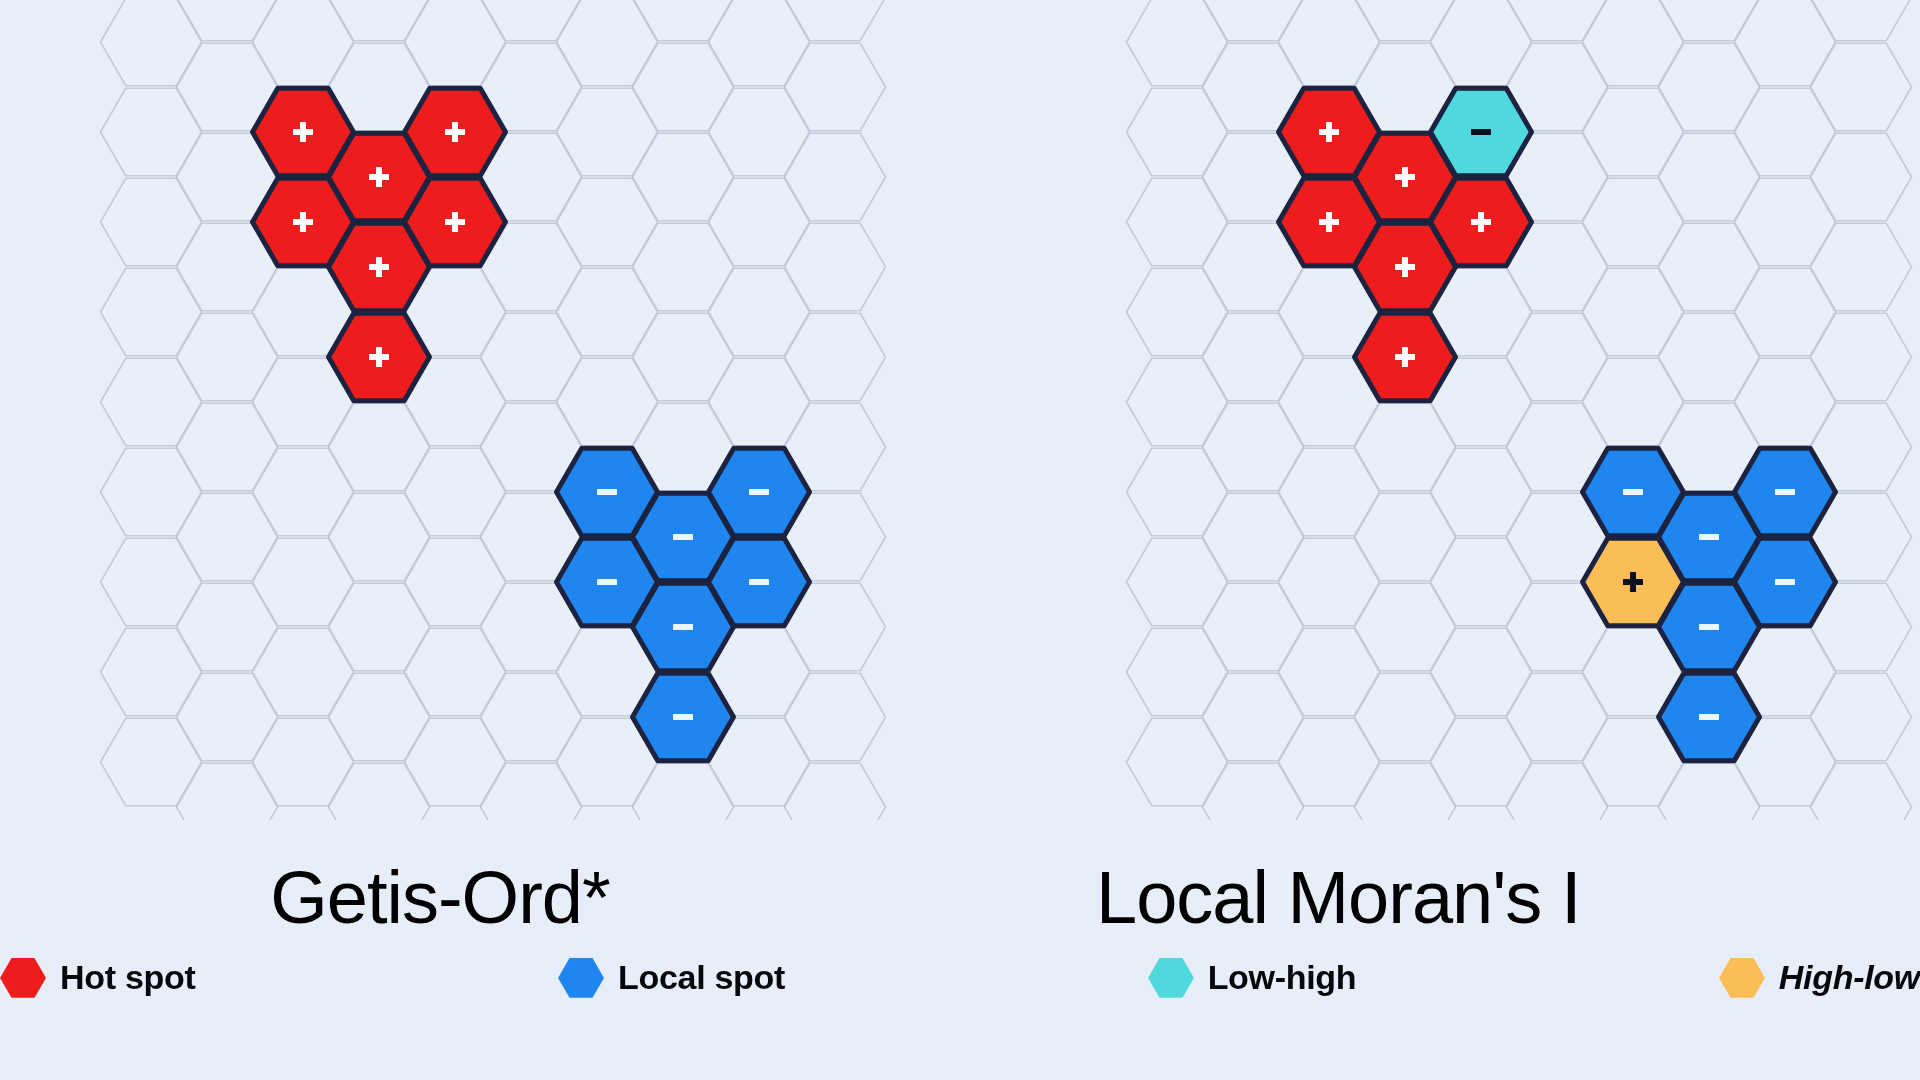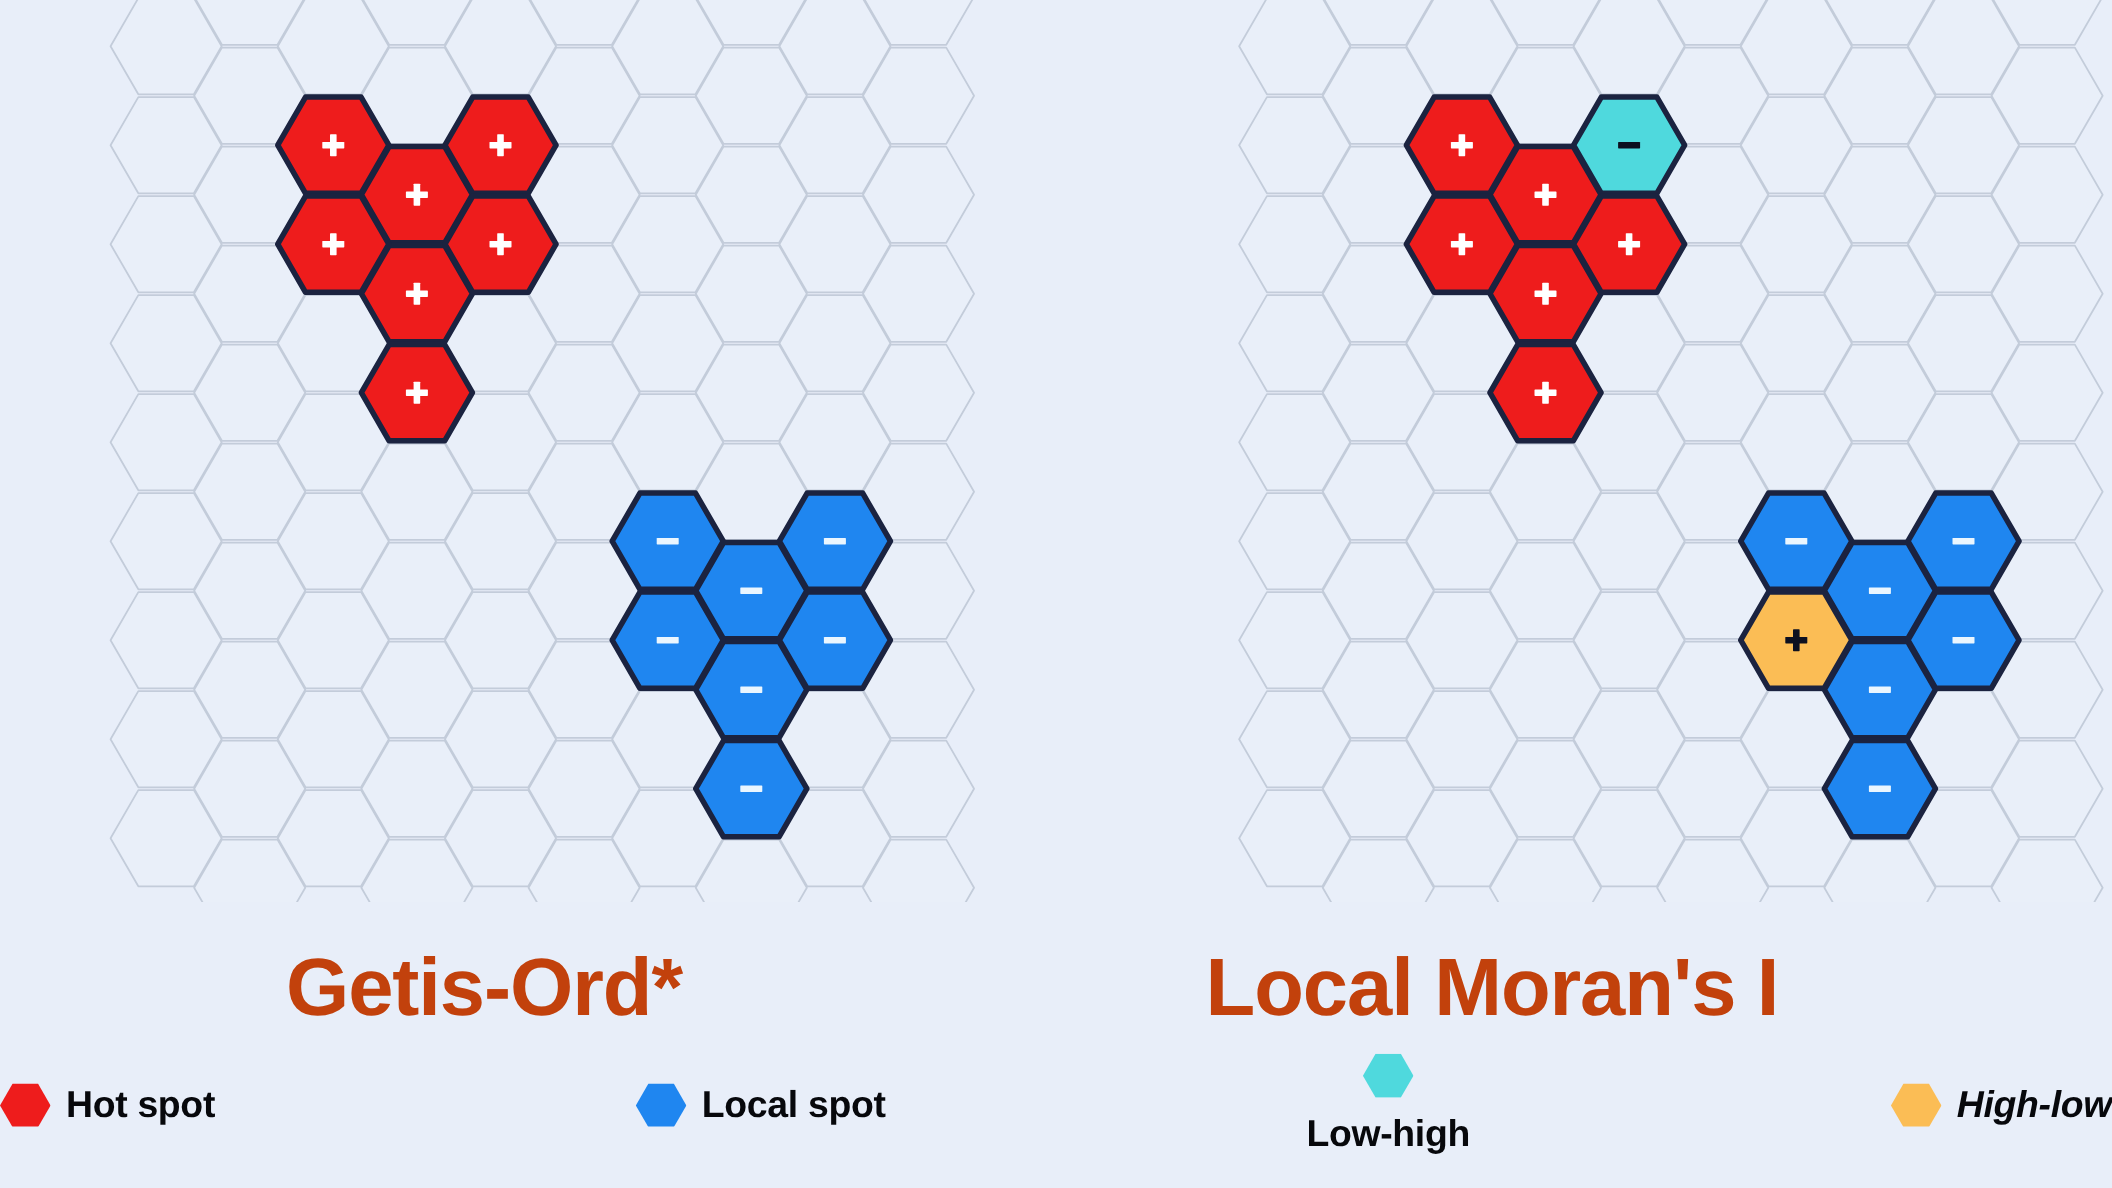--- a/index.html
+++ b/index.html
@@ -7,24 +7,24 @@
     width:1920px;height:1080px;
     background:#e8eef9;
     font-family:"Liberation Sans", sans-serif;
     overflow:hidden;
     position:relative;
   }
   #stage{position:absolute;inset:0;}
   svg.panel{position:absolute;top:0;}
   .panel-title{
     position:absolute;
-    font-weight:700;
+    font-weight:400;
     font-size:74px;
     letter-spacing:-1px;
-    color:#c2410c;
+    color:#000000;
     text-align:center;
     white-space:nowrap;
   }
   #legend{
     position:absolute;
     left:0;right:0;
     top:958px;
     display:flex;
     justify-content:space-between;
     align-items:center;
@@ -397,21 +397,21 @@
           <polygon points="0.00,19.92 11.50,0.00 34.50,0.00 46.00,19.92 34.50,39.84 11.50,39.84" fill="#ee1c1c"></polygon>
         </svg>
         <span class="legend-label">Hot spot</span>
       </div>
       <div class="legend-item" style="margin-left: 130px;">
         <svg class="legend-swatch" width="46" height="39.8" viewBox="0 0 46 39.84">
           <polygon points="0.00,19.92 11.50,0.00 34.50,0.00 46.00,19.92 34.50,39.84 11.50,39.84" fill="#1f86f0"></polygon>
         </svg>
         <span class="legend-label">Local spot</span>
       </div>
-      <div class="legend-item" style="margin-left: 130px; flex-direction: column;">
+      <div class="legend-item" style="margin-left: 130px;">
         <svg class="legend-swatch" width="46" height="39.8" viewBox="0 0 46 39.84">
           <polygon points="0.00,19.92 11.50,0.00 34.50,0.00 46.00,19.92 34.50,39.84 11.50,39.84" fill="#4fd9dd"></polygon>
         </svg>
         <span class="legend-label">Low-high</span>
       </div>
       <div class="legend-item" style="margin-left: 130px; font-style: italic;">
         <svg class="legend-swatch" width="46" height="39.8" viewBox="0 0 46 39.84">
           <polygon points="0.00,19.92 11.50,0.00 34.50,0.00 46.00,19.92 34.50,39.84 11.50,39.84" fill="#fbbd55"></polygon>
         </svg>
         <span class="legend-label">High-low</span>

